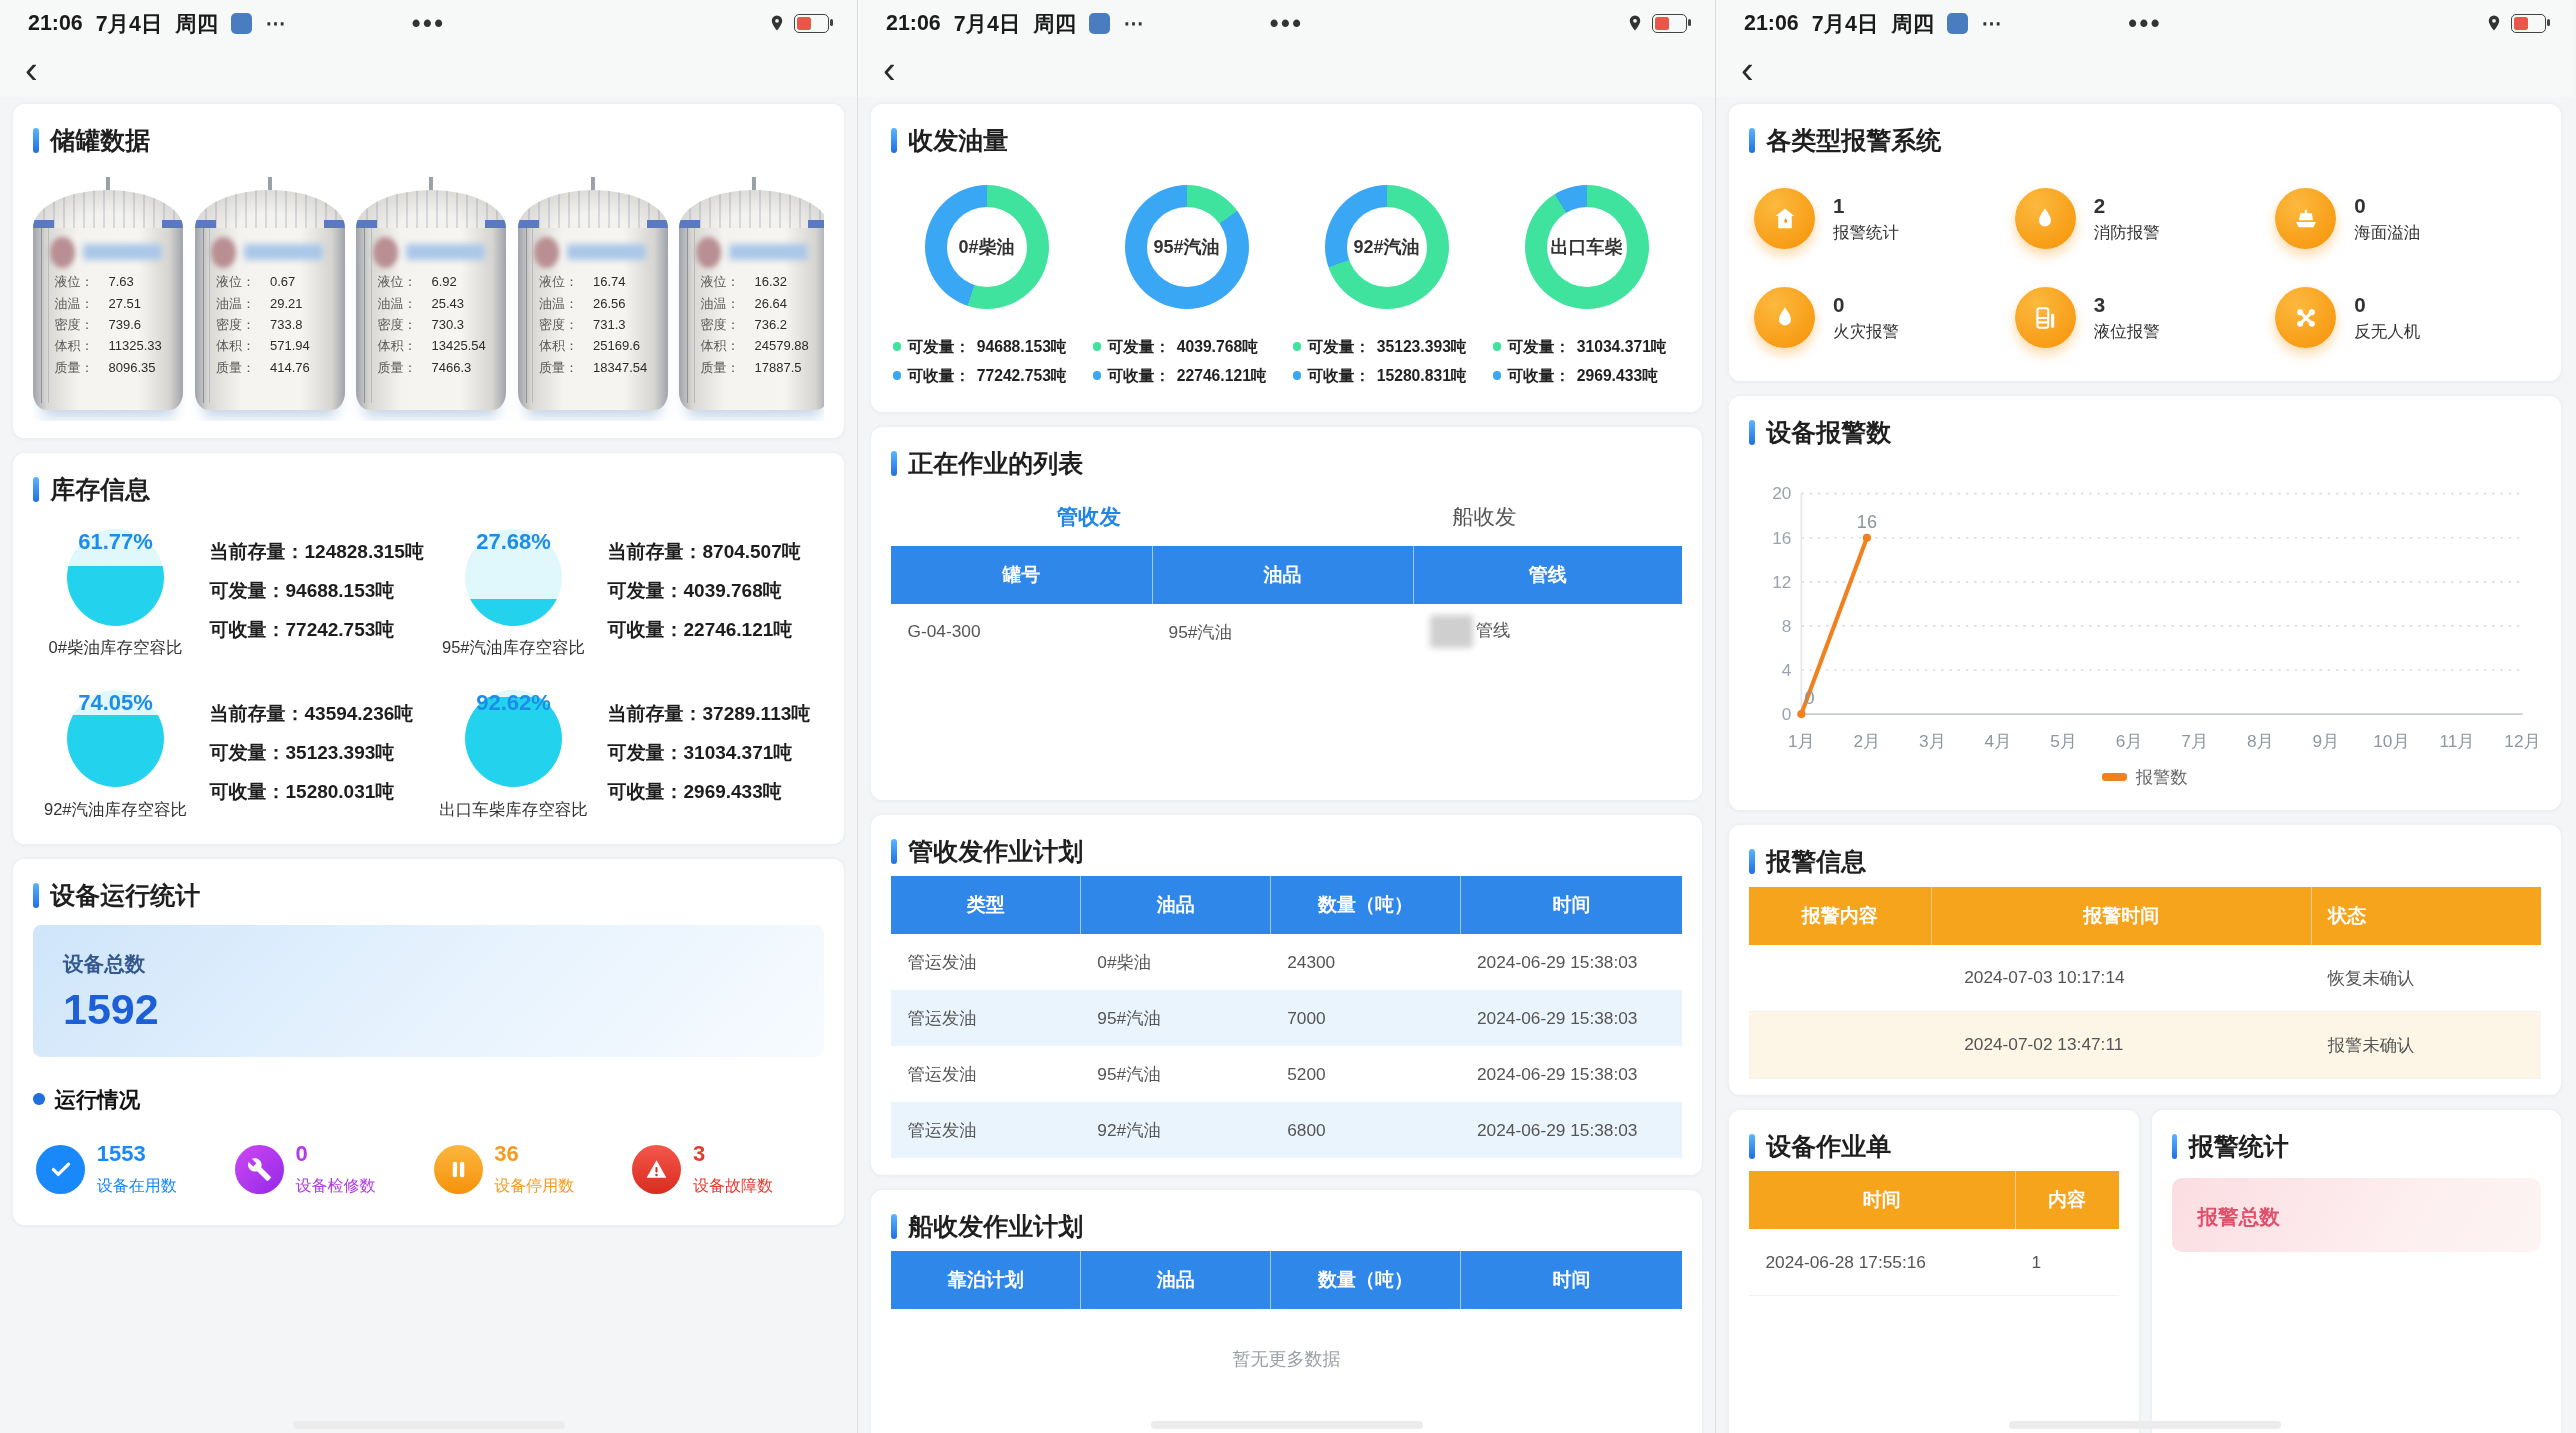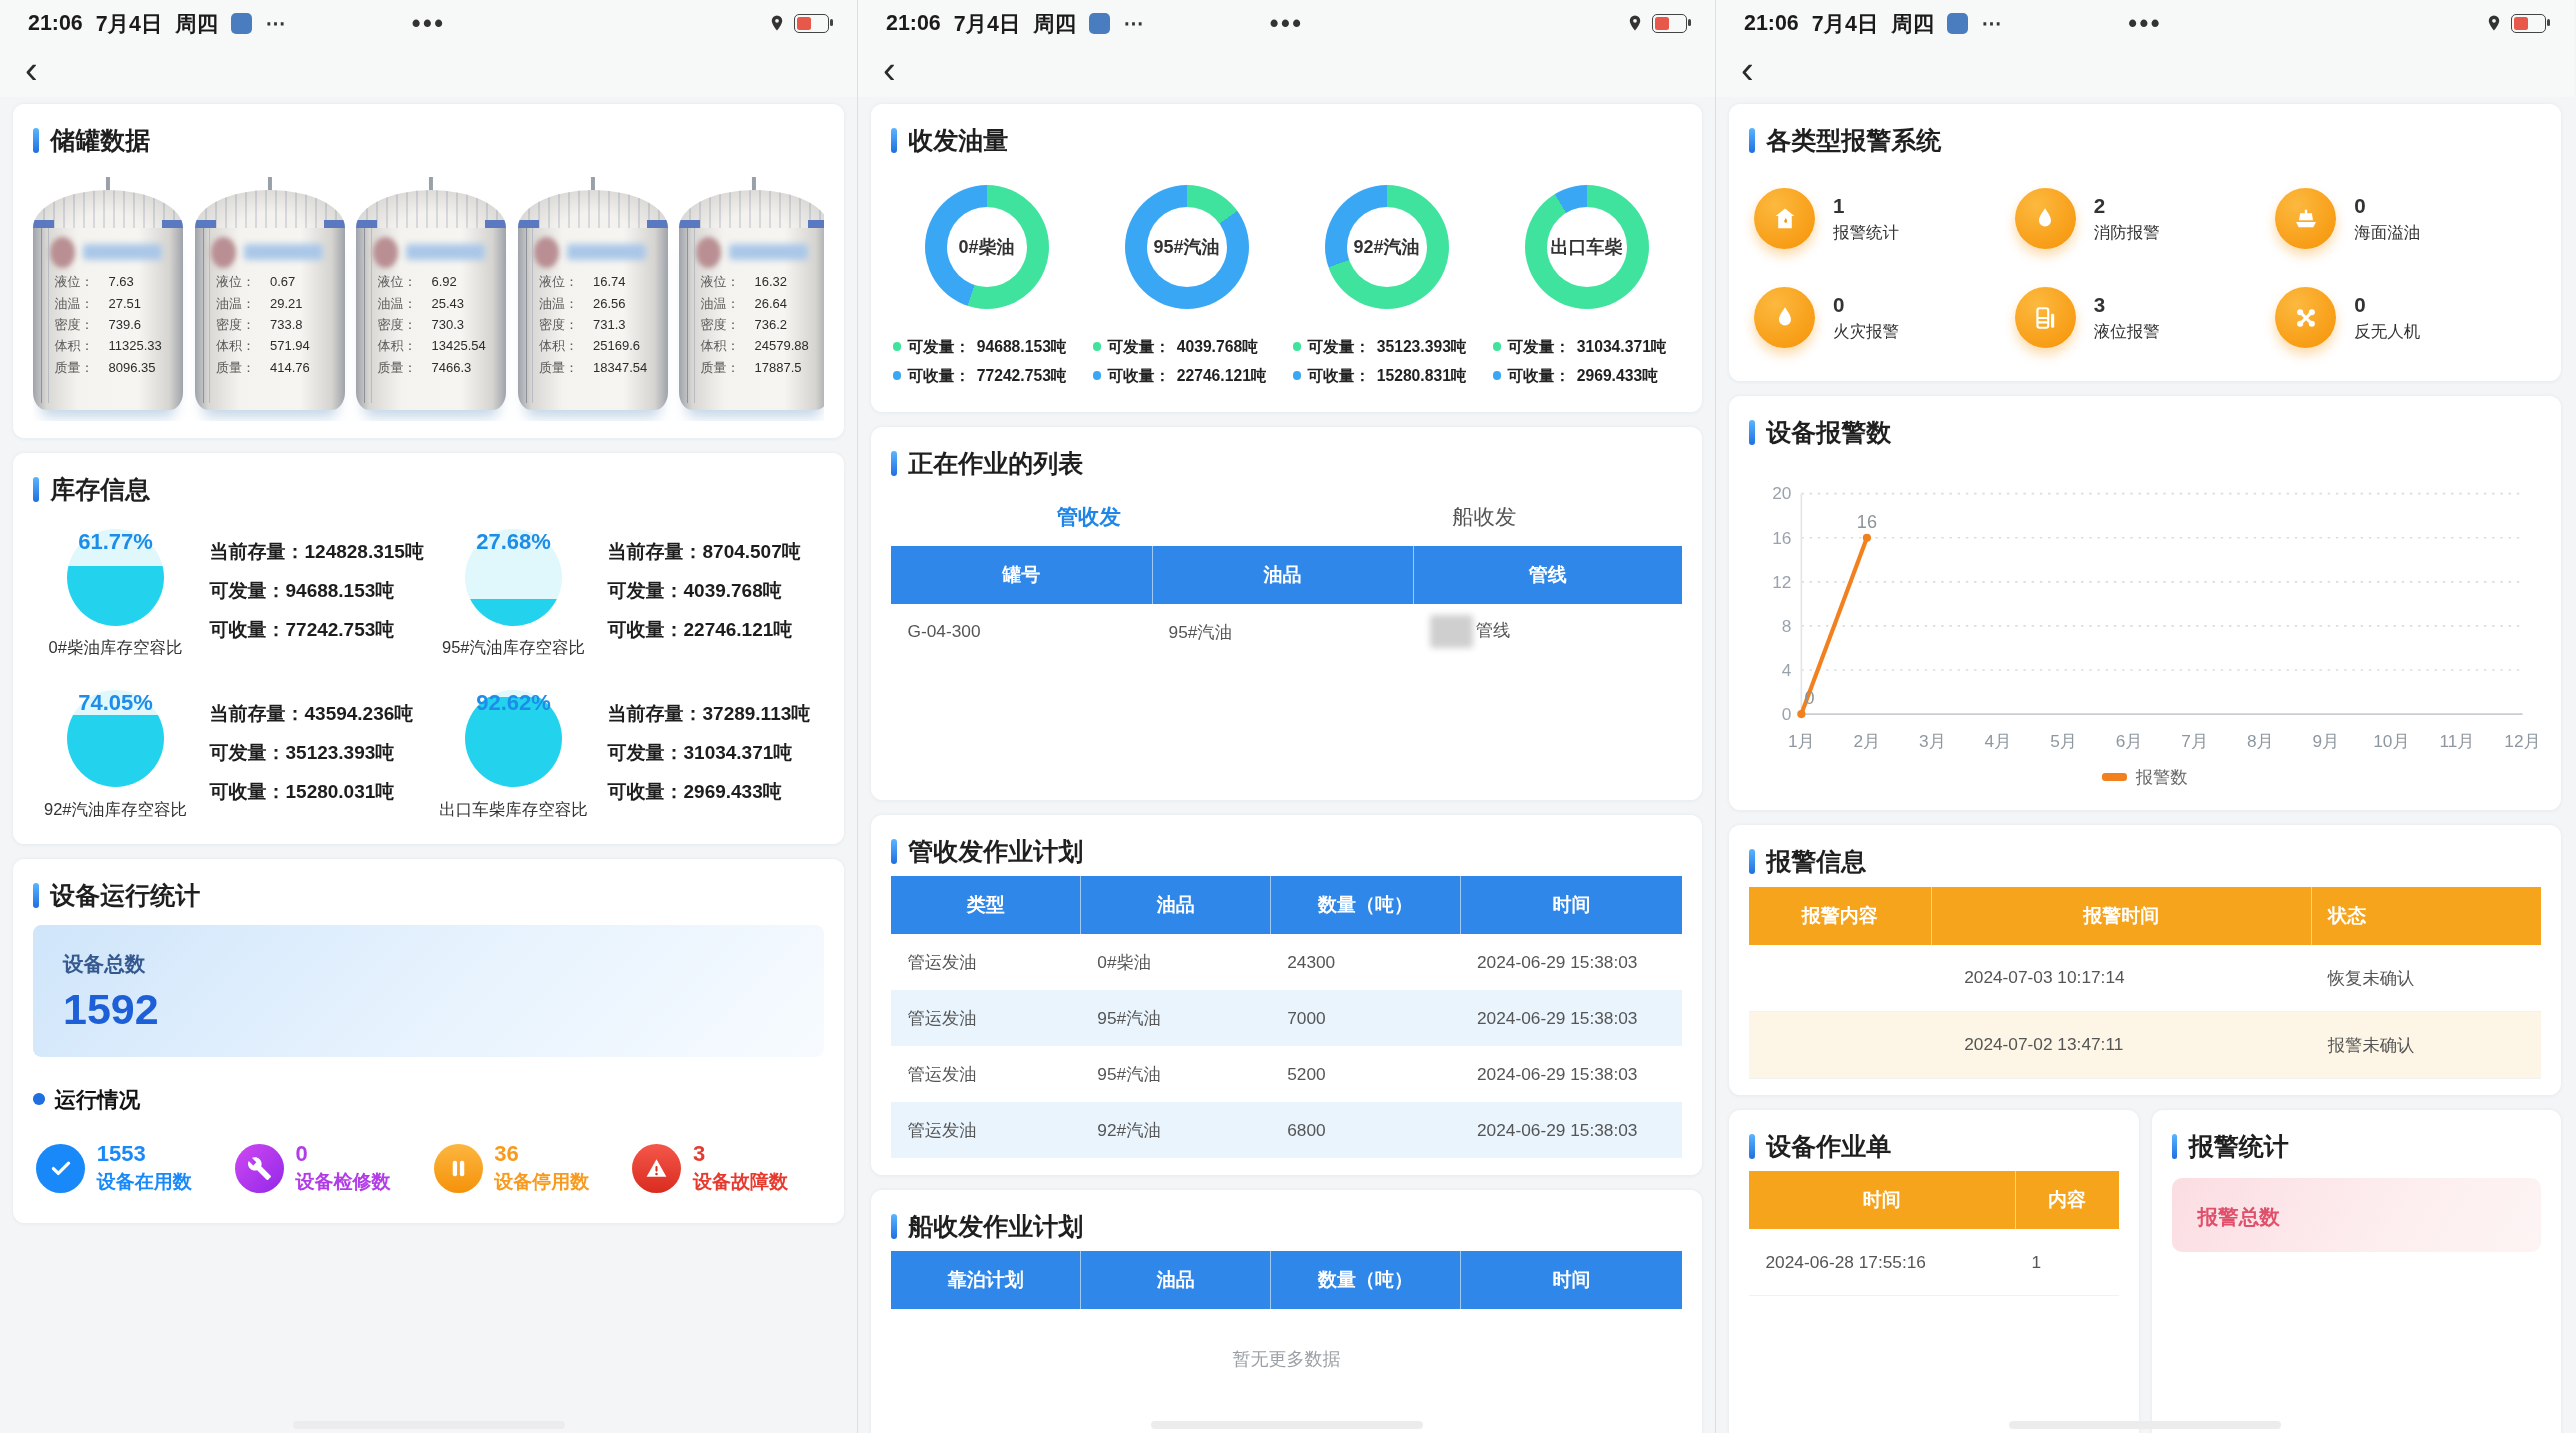--- a/index.html
+++ b/index.html
@@ -49,21 +49,21 @@
   
   .equip-panel{border-radius:8.2px;background:linear-gradient(135deg,#cfe5fa 0%,#e4f1fd 45%,#f7fbff 100%);padding:25px 30px 23px;margin-top:13px}
   .equip-total-label{font-size:20.6px;color:#35588f;font-weight:bold}
   .equip-total{font-size:43px;color:#1d5fd6;margin-top:6.6px;font-weight:bold}
   .run-header{display:flex;align-items:center;gap:10px;margin:28px 0 3.3px;font-size:21.4px;font-weight:bold;color:#111}
   .run-dot{width:11.5px;height:11.5px;border-radius:50%;background:#1f6fe0}
   .stats-row{display:flex;justify-content:space-between;padding:25px 3.3px 11.5px}
   .stat{display:flex;align-items:center;gap:11.5px;width:24%}
   .stat-icon{width:49px;height:49px;border-radius:50%;display:flex;align-items:center;justify-content:center;flex:0 0 auto}
   .stat-num{font-size:22px;font-weight:bold;line-height:1.1}
-  .stat-label{font-size:19px;margin-top:3px;font-weight:bold}
+  .stat-label{font-size:16px;margin-top:10px;font-weight:normal}
   
   .donut-row{display:flex;justify-content:space-between;padding:20px 0 5px}
   .donut-col{width:191px;display:flex;flex-direction:column;align-items:center}
   .donut{width:124px;height:124px;border-radius:50%;position:relative;display:flex;align-items:center;justify-content:center}
   .donut::after{content:"";position:absolute;inset:22px;background:#fff;border-radius:50%}
   .donut-name{position:relative;z-index:1;font-size:18px;color:#333;font-weight:bold}
   .donut-legend{margin-top:23px;align-self:flex-start;padding-left:1.6px}
   .leg-line{display:flex;align-items:center;gap:6.6px;font-size:15.7px;color:#222;line-height:29px;font-weight:bold;white-space:nowrap}
   .leg-dot{width:8.2px;height:8.2px;border-radius:50%;flex:0 0 auto}
   .leg-dot.g{background:#3fe39d}.leg-dot.b{background:#3aa7f5}

